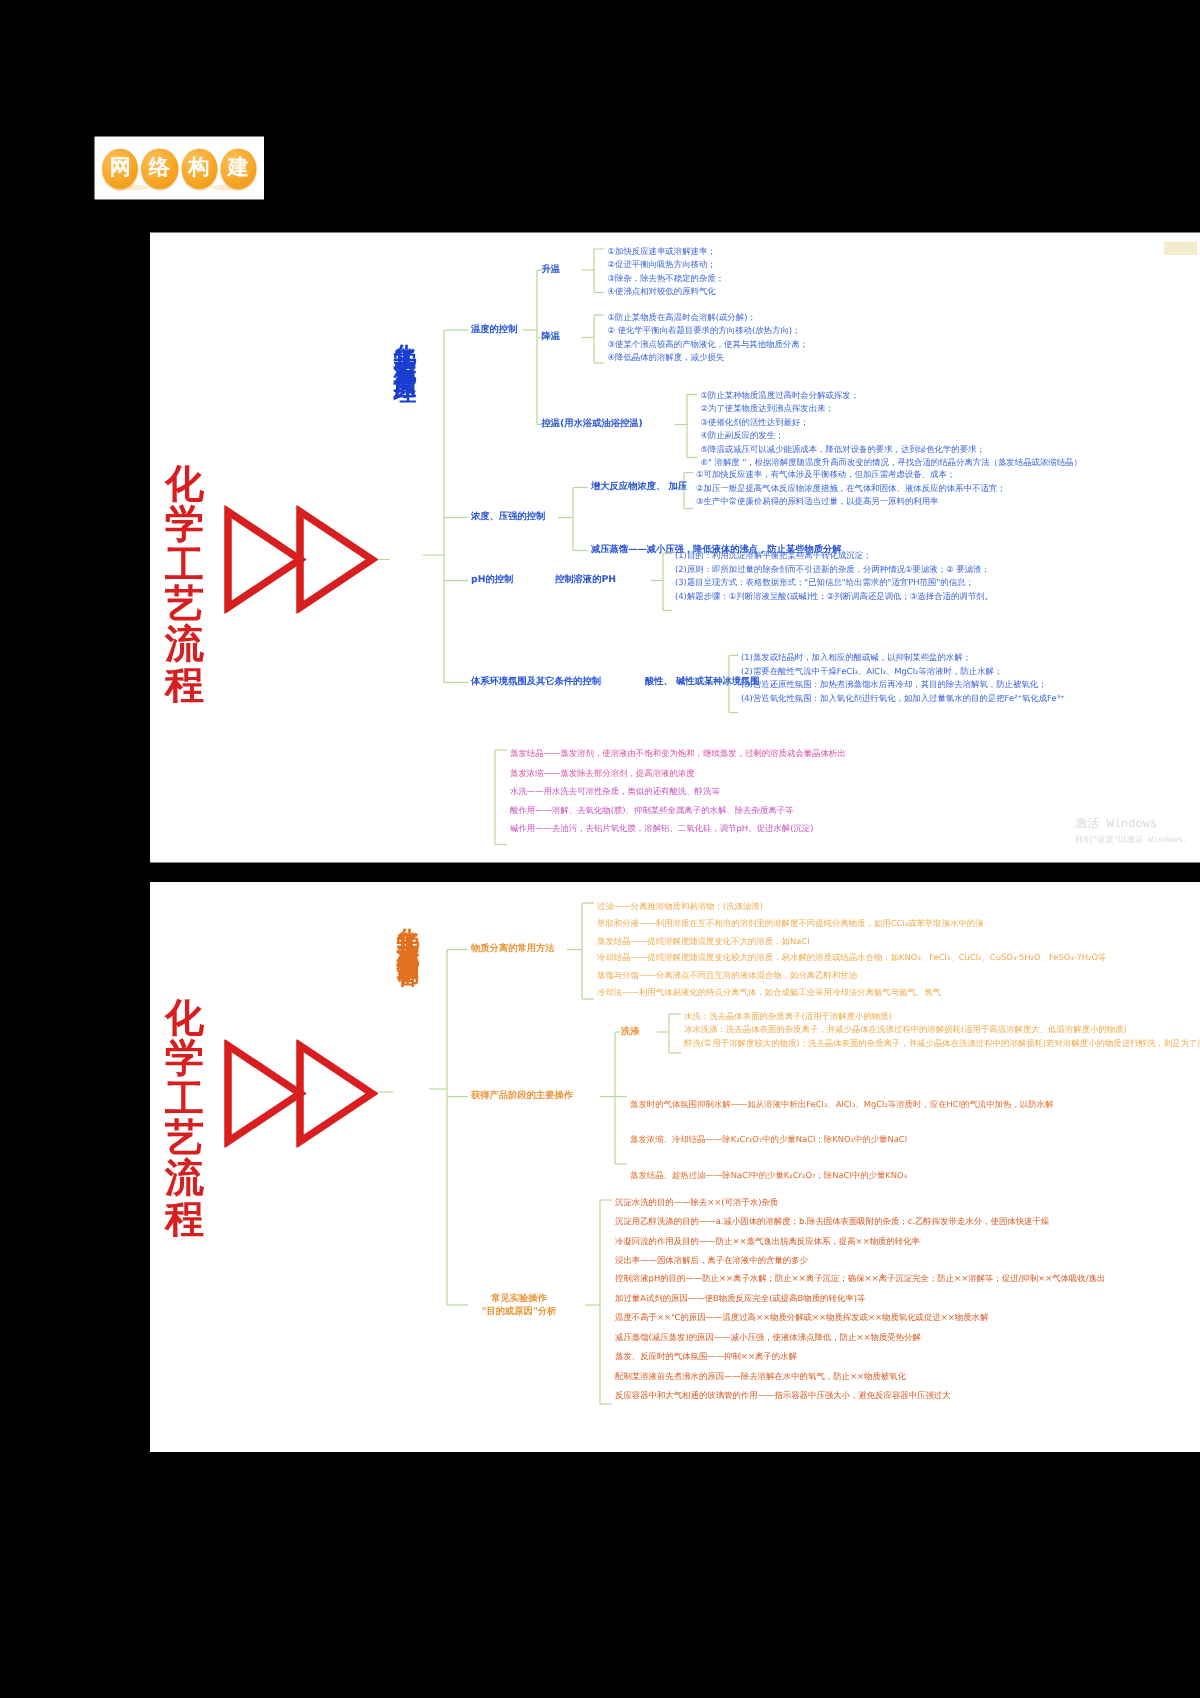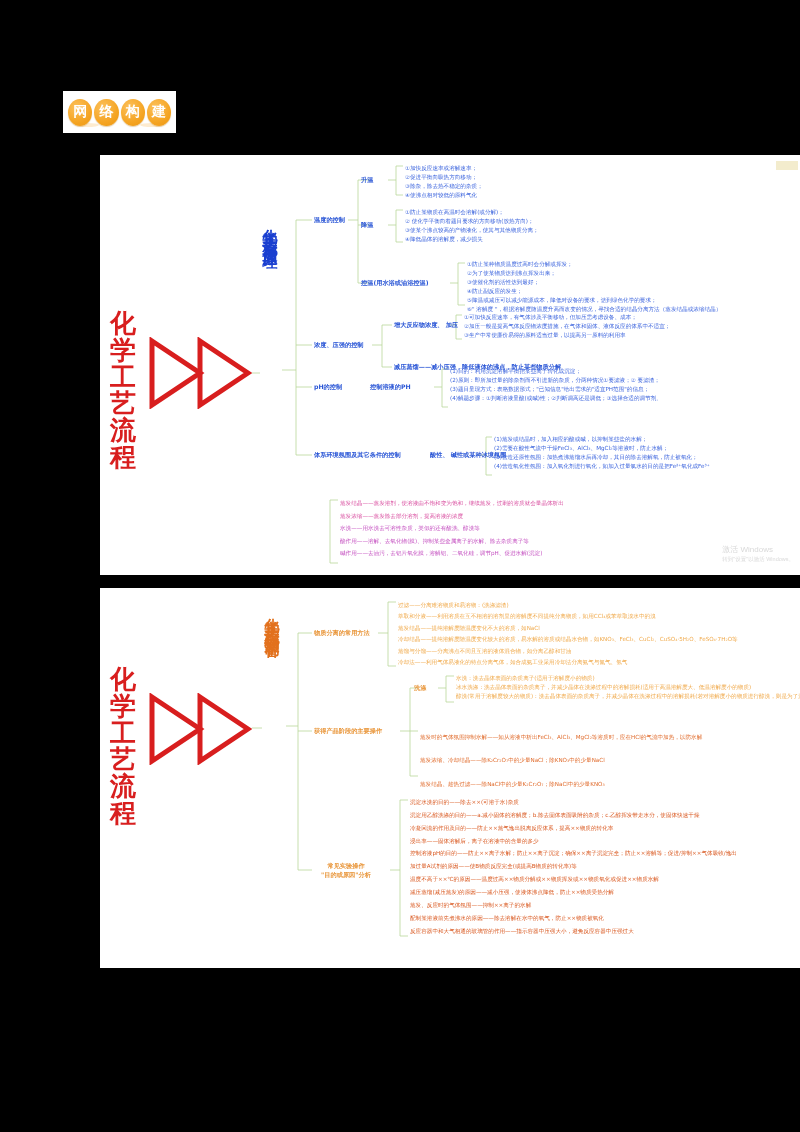--- a/index.html
+++ b/index.html
@@ -73,21 +73,21 @@
 
   .para { position: absolute; font-size: 5.6px; line-height: 1.62;
           font-family: "DejaVu Sans", sans-serif; white-space: nowrap; }
 
   
   .lines { position:absolute; left:0; top:0; pointer-events:none; }
 
   
   .watermark {
     position:absolute; color: #d9d9d9; font-size: 8px; line-height:1.35;
-    font-family:Liberation Sans, sans-serif;
+    font-family:Liberation Mono, monospace;
   }
   .watermark .wm2 { font-size:5.5px; }
   .corner-chip { position:absolute; right:8px; top:6px; width:22px; height:9px;
                  background:#f3eccd; }
 </style>
 </head>
 <body>
 
 <div id="page">
 

